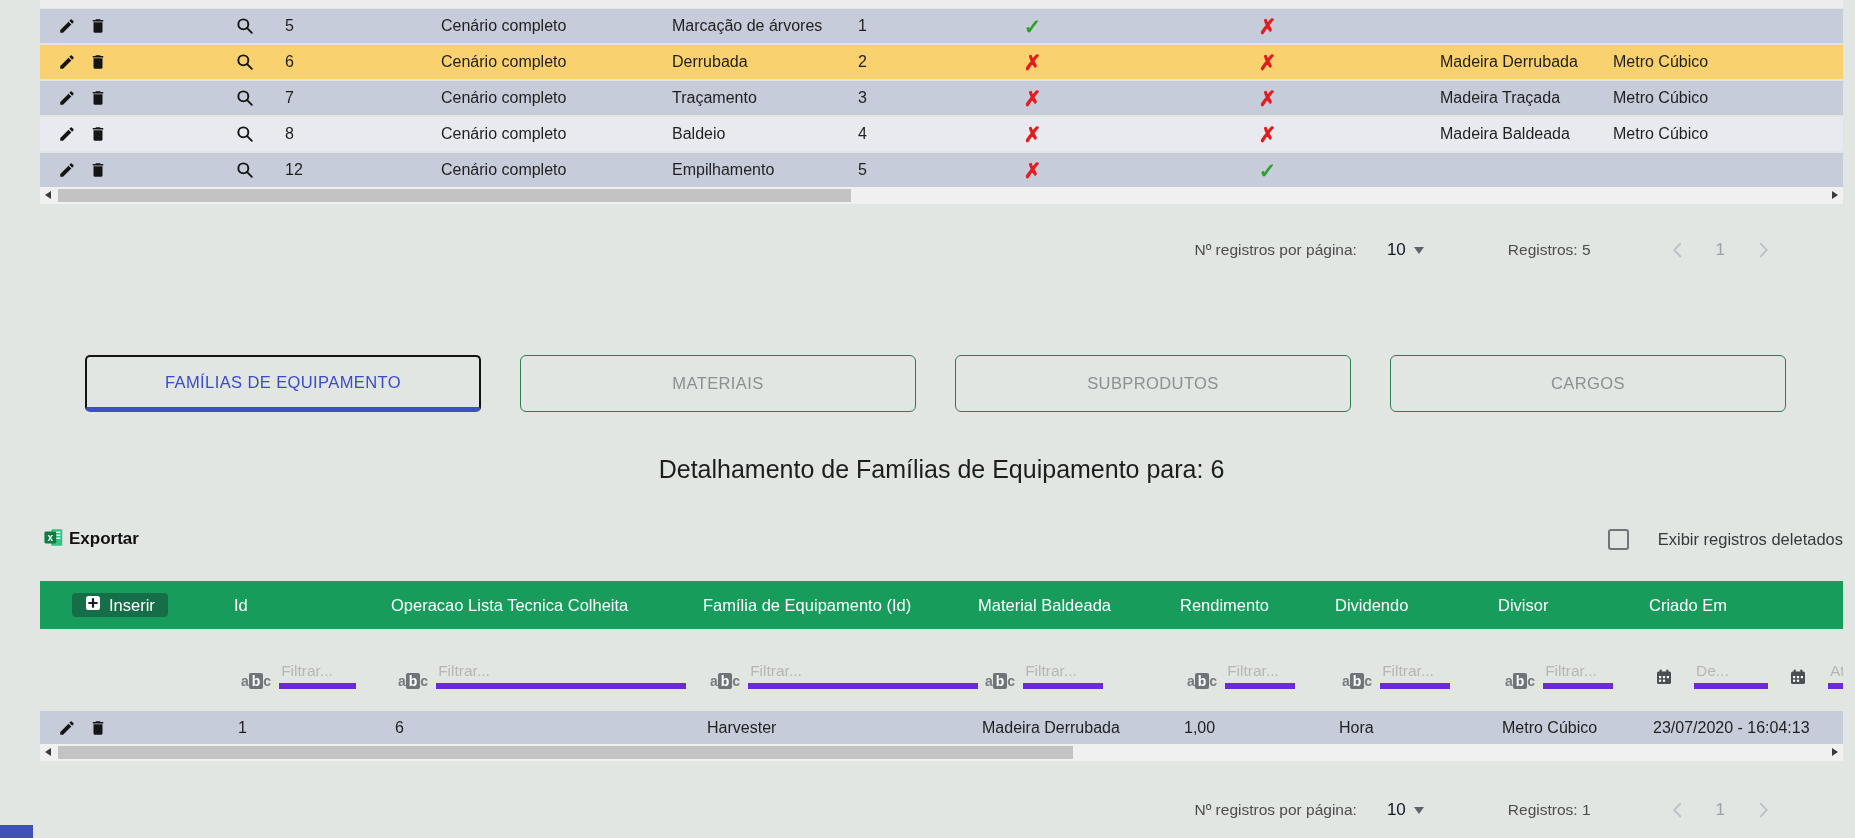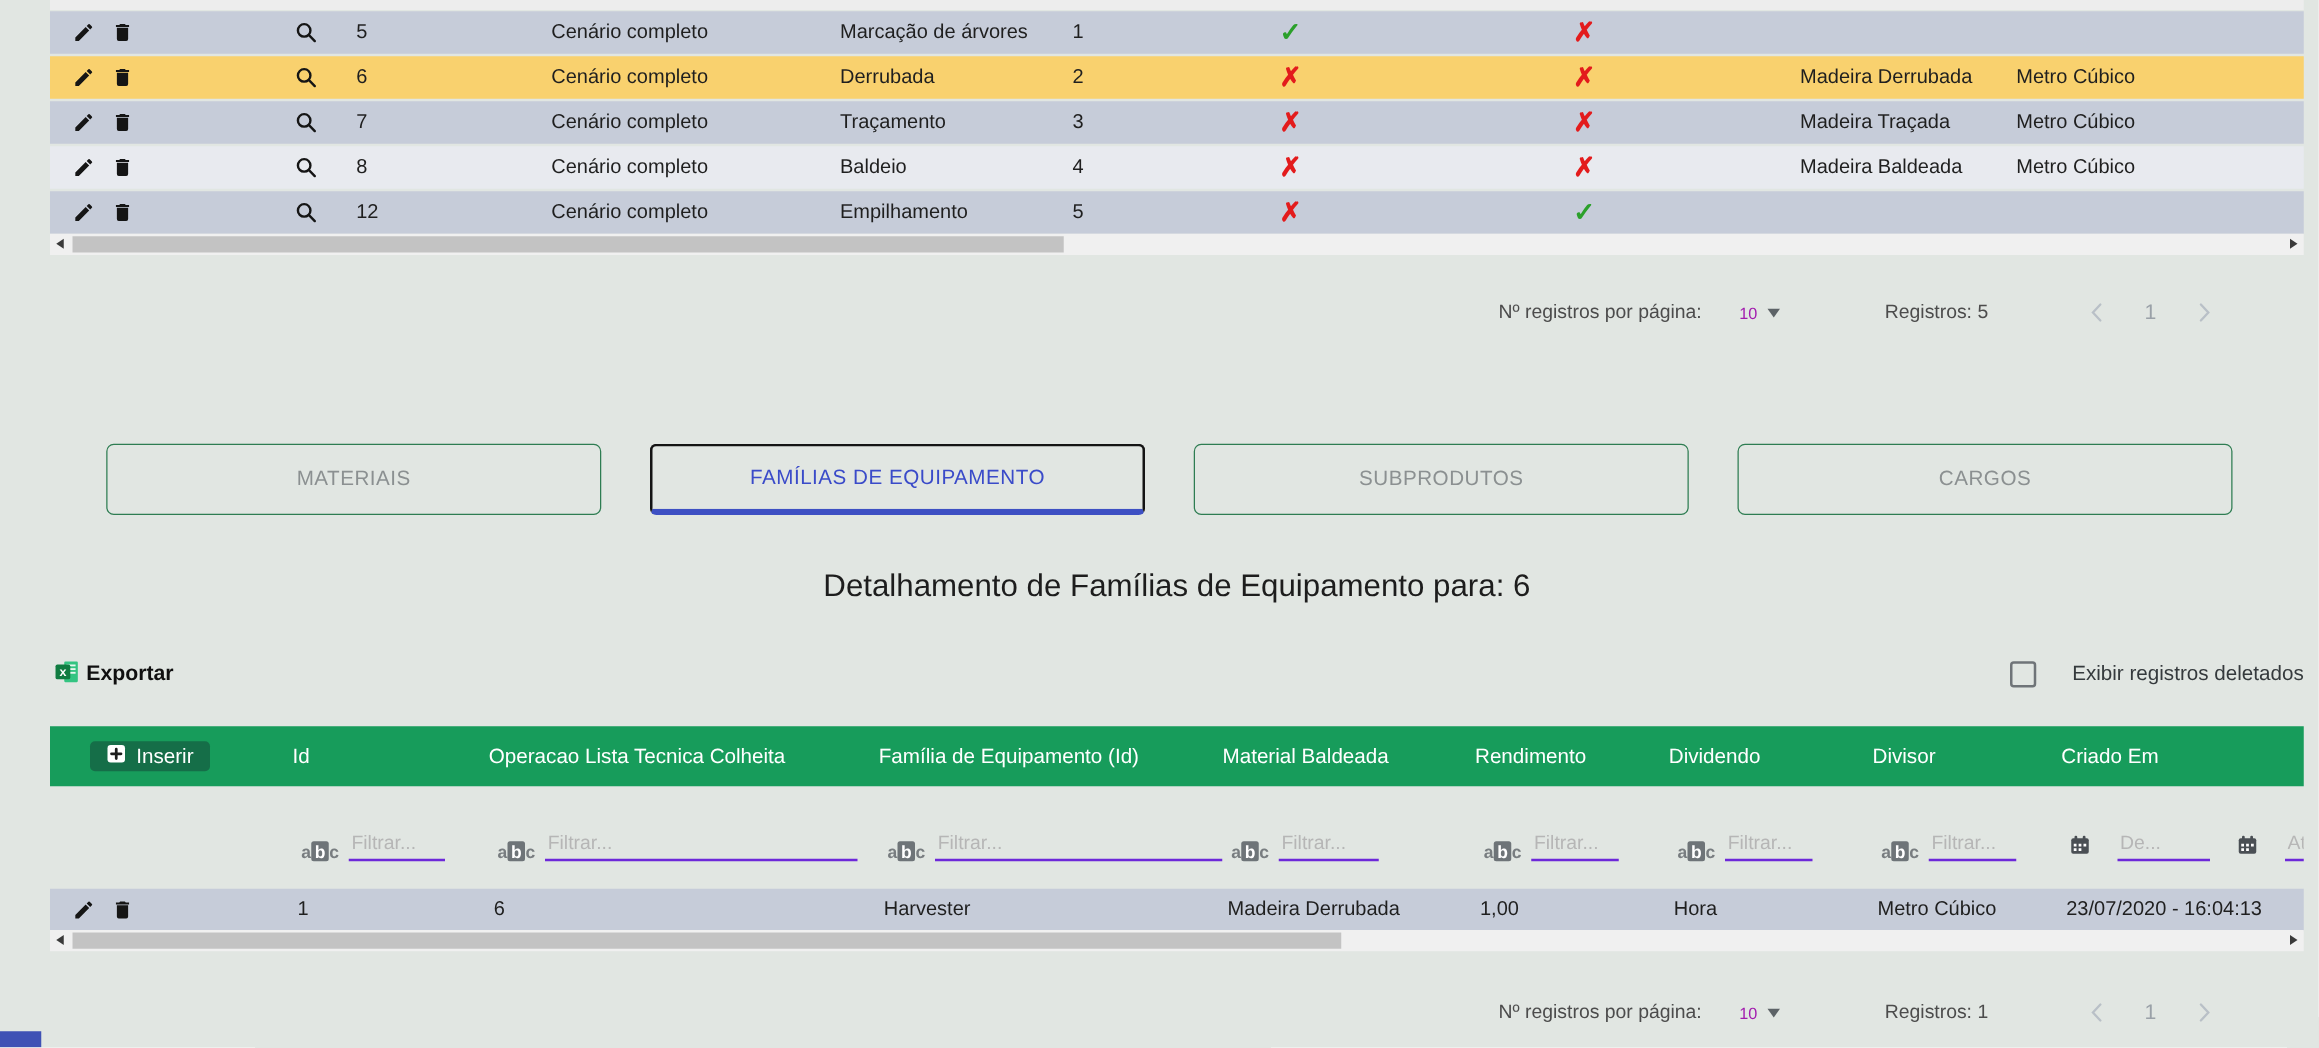--- a/index.html
+++ b/index.html
@@ -35,21 +35,21 @@
   #hs1{top:187px;} #hs2{top:744px;}
   .hthumb{position:absolute;top:2px;height:13px;background:#c3c3c3;}
   #hs1 .hthumb{left:18px;width:793px;}
   #hs2 .hthumb{left:18px;width:1015px;}
   .harrow{position:absolute;top:4px;width:0;height:0;border-top:4.5px solid transparent;border-bottom:4.5px solid transparent;cursor:pointer;}
   .harrow.left{left:5px;border-right:6px solid #3a3a3a;}
   .harrow.right{right:5px;border-left:6px solid #3a3a3a;}
   
   .pager{position:absolute;right:81px;height:36px;display:flex;align-items:center;color:#4c4c4c;font-size:15.5px;}
   #pager1{top:232px;} #pager2{top:792px;}
-  .pp-select{margin-left:30px;display:flex;align-items:center;gap:8px;font-size:13px;color:#a21caf;cursor:pointer;}
+  .pp-select{margin-left:30px;display:flex;align-items:center;gap:8px;font-size:17px;color:#0f172a;cursor:pointer;}
   .caret{width:0;height:0;border-left:5.5px solid transparent;border-right:5.5px solid transparent;border-top:7px solid #5d6367;}
   .pp-records{margin-left:84px;}
   .pg-btn{background:none;border:none;padding:0;margin-left:76px;cursor:pointer;display:flex;align-items:center;}
   .pg-btn.next{margin-left:27px;}
   .pg-num{margin-left:27px;font-size:17px;color:#9aa1a8;}
   
   .tabs{position:absolute;left:85px;top:355px;display:flex;gap:39px;}
   .tab{
     width:396px;height:57px;box-sizing:border-box;background:transparent;cursor:pointer;
     border:1px solid #2e7d52;border-radius:6px;color:#8b9091;font-size:16.5px;letter-spacing:.4px;
@@ -67,21 +67,21 @@
   .bgrid{display:grid;grid-template-columns:194px 157px 312px 275px 202px 155px 163px 151px 194px;}
   .bheader{height:48px;background:#179c5b;color:#fff;align-items:center;font-size:16.5px;}
   .bhcell{overflow:hidden;white-space:nowrap;cursor:pointer;}
   .insert-btn{
     margin-left:32px;height:24px;padding:0 13px;border:none;border-radius:4px;cursor:pointer;
     background:#156e48;color:#fff;font-size:16.5px;display:flex;align-items:center;gap:8px;font-family:inherit;
   }
   .bfilters{height:80px;align-items:end;}
   .fcell{display:flex;align-items:flex-end;gap:8px;padding:0 0 20px 7px;overflow:hidden;white-space:nowrap;}
   .fcell input{
-    border:none;background:transparent;border-bottom:2px solid #6d28d9;outline:none;
+    border:none;background:transparent;border-bottom:6px solid #6d28d9;outline:none;
     font-size:15.5px;color:#333;padding:0 0 3px 2px;font-family:inherit;
   }
   .fcell input::placeholder{color:#b6b6b6;}
   .abc{display:inline-flex;align-items:baseline;font-weight:bold;font-size:14px;color:#787d80;cursor:pointer;line-height:1;}
   .abc .mid{background:#6e7478;color:#fff;border-radius:2px;padding:1px 2.5px;margin:0 .5px;}
   .dgroup{display:flex;align-items:flex-end;gap:22px;}
   .dgroup+.dgroup{margin-left:14px;}
   .brow{height:34px;background:#c6ccd9;align-items:center;font-size:16px;color:#1f1f1f;margin-top:2px;}
   .brow .bcell{overflow:hidden;white-space:nowrap;padding-left:4px;}
   .blue-bar{position:absolute;left:0;top:825px;width:33px;height:13px;background:#3f51b5;}
@@ -266,22 +266,22 @@
     </button>
     <span class="pg-num">1</span>
     <button class="pg-btn next">
       <svg width="22" height="22" viewBox="0 0 24 24" fill="none" stroke="#b9c0c7" stroke-width="2" stroke-linecap="round">
           <path d="M9.5 5 16 12l-6.5 7"></path>
         </svg>
     </button>
   </div>
 
   <div class="tabs">
+    <button class="tab active">FAMÍLIAS DE EQUIPAMENTO</button>
     <button class="tab">MATERIAIS</button>
-    <button class="tab active">FAMÍLIAS DE EQUIPAMENTO</button>
     <button class="tab">SUBPRODUTOS</button>
     <button class="tab">CARGOS</button>
   </div>
 
   <div class="title">Detalhamento de Famílias de Equipamento para: 6</div>
 
   <button class="export-btn">
     <span>
       <svg width="19" height="19" viewBox="0 0 18 18">
         <rect x="7" y="1.2" width="10.3" height="15.6" rx="0.8" fill="#33c481"></rect>

